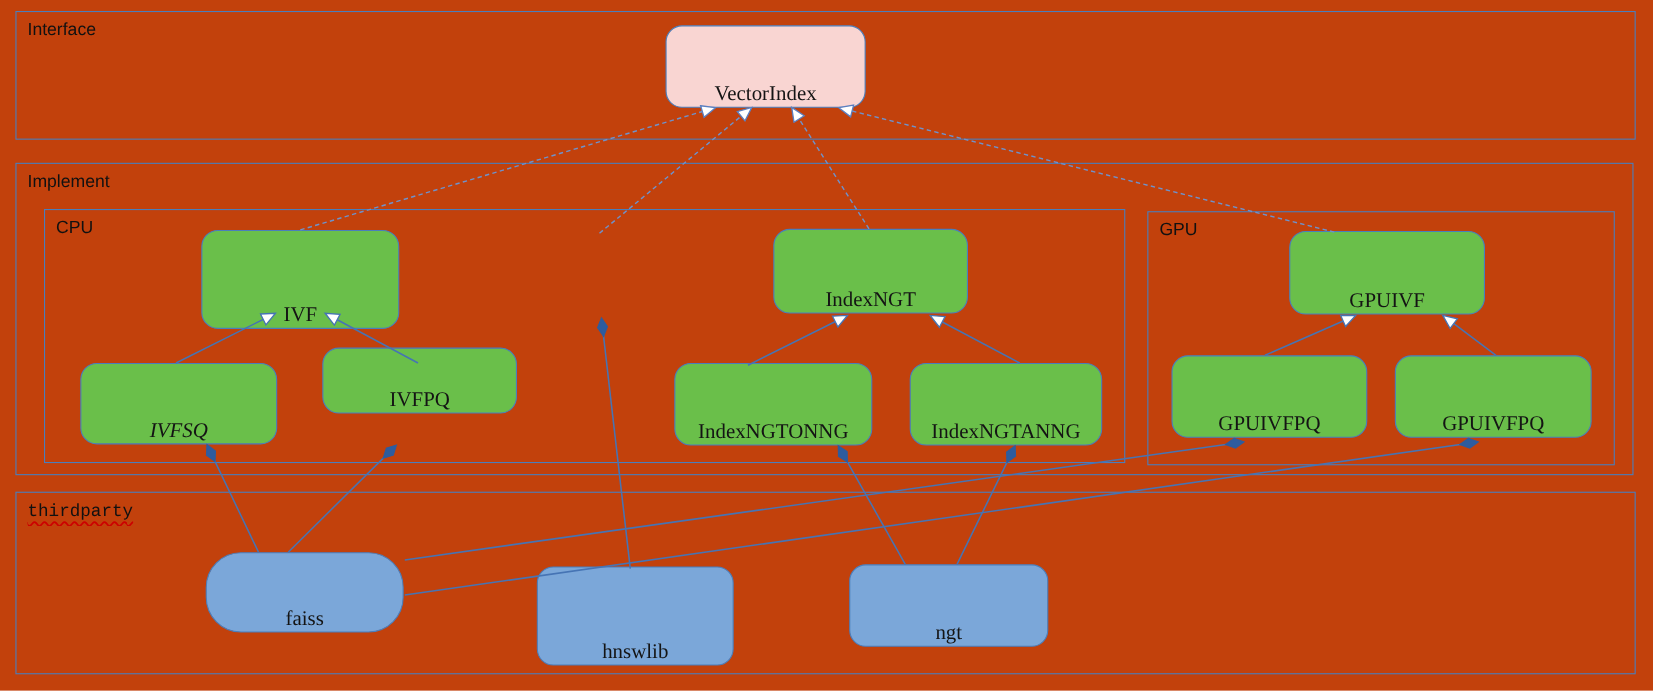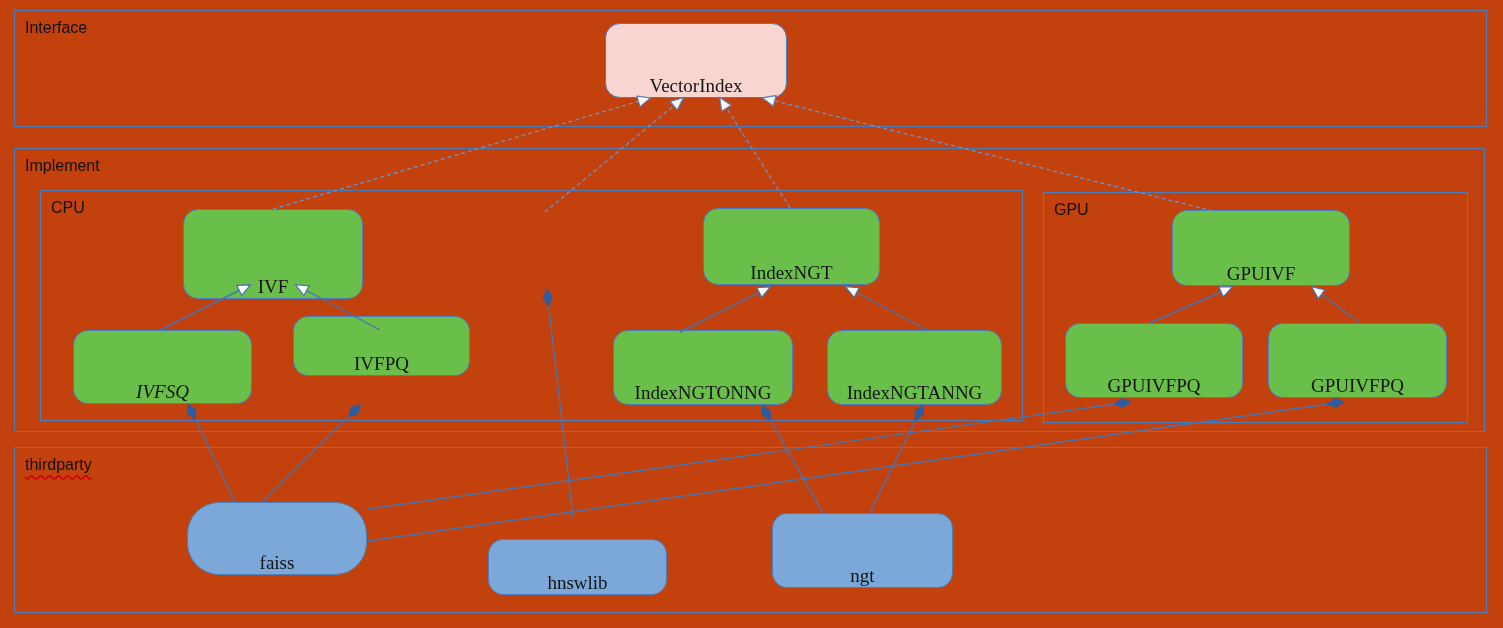--- a/index.html
+++ b/index.html
@@ -21,20 +21,21 @@
     top:8px;left:10px;
     font-size:16px;
     color:#111;
     white-space:nowrap;
   }
   .wavy{
     text-decoration-line:underline;
     text-decoration-style:wavy;
     text-decoration-color:#cc0000;
     text-underline-offset:4px;
+    font-family:Liberation Mono, monospace;
   }
   .node{
     position:absolute;
     border:1.6px solid var(--border,#4a7ebc);
     border-radius:15px;
     box-sizing:border-box;
     display:flex;align-items:flex-end;justify-content:center;
     z-index:2;
   }
   .node-label{
@@ -115,21 +116,21 @@
   </div>
 
   <div class="node fill-green" style="left:1268px;top:323px;width:179px;height:75px;">
     <span class="node-label">GPUIVFPQ</span>
   </div>
 
   <div class="node fill-blue" style="left:187px;top:502px;width:180px;height:73px;border-radius:32px;">
     <span class="node-label">faiss</span>
   </div>
 
-  <div class="node fill-blue" style="left:488px;top:515px;width:179px;height:56px;margin-top:24px;">
+  <div class="node fill-blue" style="left:488px;top:515px;width:179px;height:90px;">
     <span class="node-label">hnswlib</span>
   </div>
 
   <div class="node fill-blue" style="left:772px;top:513px;width:181px;height:75px;">
     <span class="node-label">ngt</span>
   </div>
 
   <svg class="edges" width="1503" height="628" viewBox="0 0 1503 628">
     <defs>
       <marker id="arrowSolid" markerUnits="userSpaceOnUse" markerWidth="16" markerHeight="14" refX="13" refY="6.5" orient="auto">

